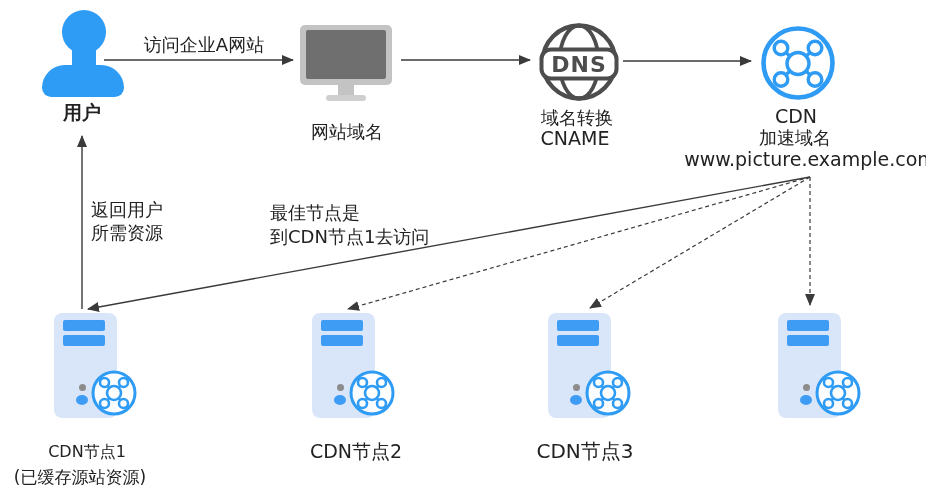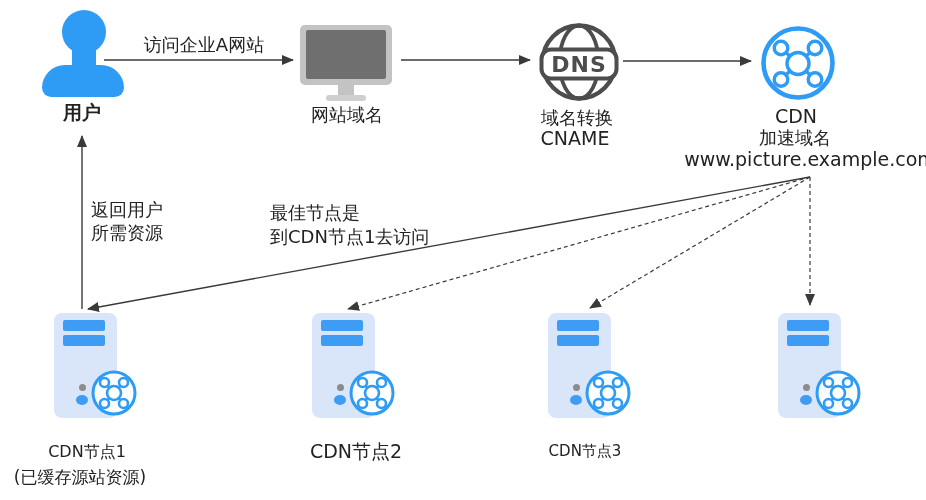--- a/index.html
+++ b/index.html
@@ -76,21 +76,21 @@
   <div class="lbl ctr" style="left:82px; top:101px; font-size:19px;font-weight:bold;">用户</div>
 
   <div class="lbl ctr" style="left:204px; top:33px;">访问企业A网站</div>
 
   <div class="monitor">
     <div class="frame"></div>
     <div class="screen"></div>
     <div class="neck"></div>
     <div class="base"></div>
   </div>
-  <div class="lbl ctr" style="left:347px; top:103px;">网站域名</div>
+  <div class="lbl ctr" style="left:347px; top:120px;">网站域名</div>
 
   <svg class="abs" style="left:539px; top:22px;" width="80" height="80" viewBox="0 0 80 80">
     <circle class="dns-stroke" cx="40" cy="40" r="36.5" stroke-width="4.4"></circle>
     <ellipse class="dns-open" cx="40" cy="40" rx="19.5" ry="36.5" stroke-width="3.8"></ellipse>
     <rect class="dns-stroke" x="2.5" y="27.5" width="75" height="29" rx="9.5" stroke-width="4"></rect>
     <text class="dns-txt" x="40" y="50" text-anchor="middle">DNS</text>
   </svg>
   <div class="lbl ctr" style="left:577px; top:106px;">域名转换</div>
   <div class="lbl ctr domain" style="left:575px; top:127px;">CNAME</div>
 
@@ -197,16 +197,16 @@
       <circle class="net-stroke" cx="23" cy="23" r="7" stroke-width="2.6"></circle>
       <circle class="net-stroke" cx="13.5" cy="12.5" r="4.5" stroke-width="2.6"></circle>
       <circle class="net-stroke" cx="32.5" cy="12.5" r="4.5" stroke-width="2.6"></circle>
       <circle class="net-stroke" cx="13.5" cy="33.5" r="4.5" stroke-width="2.6"></circle>
       <circle class="net-stroke" cx="32.5" cy="33.5" r="4.5" stroke-width="2.6"></circle>
     </svg>
   </div>
 
   <div class="lbl ctr" style="left:87px;  top:440px; font-size:16px;">CDN节点1</div>
   <div class="lbl ctr" style="left:356px; top:440px; font-size:19px;">CDN节点2</div>
-  <div class="lbl ctr" style="left:585px; top:440px; font-size:15px;">CDN节点3</div>
+  <div class="lbl ctr" style="left:585px; top:440px; font-size:20px;">CDN节点3</div>
   <div class="lbl ctr" style="left:80px;  top:466px; font-size:17px;">(已缓存源站资源)</div>
 
 </div>
 
 </body></html>

